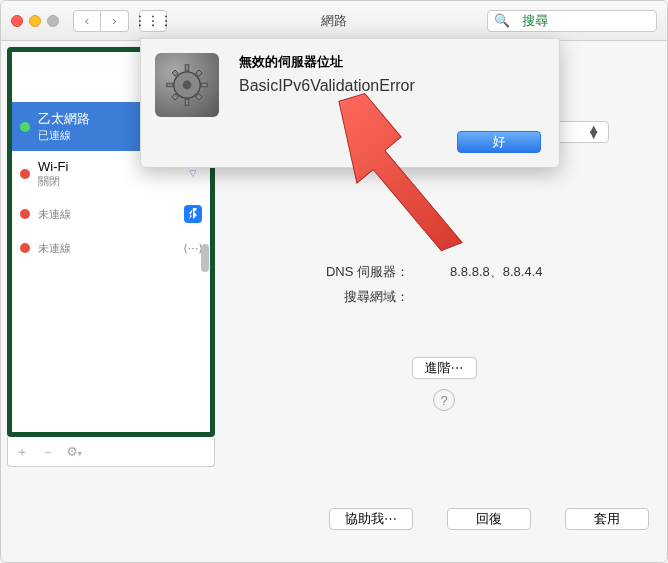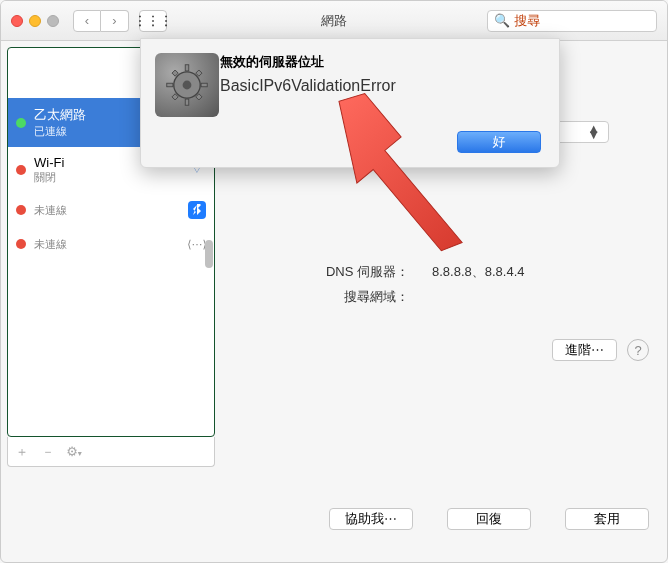--- a/index.html
+++ b/index.html
@@ -12,21 +12,21 @@
     .dot.g{background:#bbb;border:1px solid #aaa;}
     .nav{display:flex;gap:0;}
     .navbtn{width:28px;height:22px;background:#fff;border:1px solid #c8c8c8;display:flex;align-items:center;justify-content:center;color:#888;}
     .navbtn:first-child{border-radius:4px 0 0 4px;}
     .navbtn:last-child{border-radius:0 4px 4px 0;border-left:0;}
     .grid-btn{width:28px;height:22px;margin-left:10px;background:#fff;border:1px solid #c8c8c8;border-radius:4px;display:flex;align-items:center;justify-content:center;}
     .title{position:absolute;left:50%;transform:translateX(-50%);font-size:13px;color:#444;}
     .search{margin-left:auto;width:170px;height:22px;background:#fff;border:1px solid #ccc;border-radius:4px;display:flex;align-items:center;padding:0 6px;color:#aaa;}
     .body{display:flex;height:455px;position:relative;}
     .sidebar{width:220px;padding:6px;}
-    .list{background:#fff;border:1px solid #14532d;border-radius:4px;height:390px;overflow:hidden;position:relative;}
+    .list{background:#fff;border:5px solid #14532d;border-radius:4px;height:390px;overflow:hidden;position:relative;}
     .gap{height:50px;}
     .item{display:flex;align-items:center;padding:8px 8px;gap:8px;}
     .item.sel{background:#3b7dd8;color:#fff;}
     .item.sel .sub{color:#e4eefc;}
     .led{width:10px;height:10px;border-radius:50%;}
     .led.green{background:#4cd964;}
     .led.red{background:#e84d3d;}
     .names{flex:1;overflow:hidden;}
     .main{font-size:13px;white-space:nowrap;overflow:hidden;text-overflow:ellipsis;}
     .sub{font-size:11px;color:#888;}
@@ -37,31 +37,31 @@
     .scroll-thumb{position:absolute;right:1px;top:192px;width:8px;height:28px;background:#c0c0c0;border-radius:4px;}
     .sb-footer{height:30px;border:1px solid #ccc;border-top:0;border-radius:0 0 4px 4px;background:#fff;display:flex;align-items:center;padding:0 6px;color:#aaa;gap:10px;}
     .sb-btn{width:16px;text-align:center;}
     .content{flex:1;padding:10px 18px;position:relative;}
     .right-text{text-align:right;color:#555;font-size:13px;position:absolute;right:130px;top:100px;}
     .row{display:flex;align-items:center;margin-top:70px;gap:10px;justify-content:flex-end;padding-right:40px;}
     .sel-label{color:#333;}
     .dropdown{width:210px;height:22px;background:#fff;border:1px solid #ccc;border-radius:4px;display:flex;align-items:center;padding:0 8px;justify-content:space-between;}
     .dd-arrows{display:flex;flex-direction:column;font-size:7px;line-height:6px;color:#555;}
     .info{margin-top:120px;}
-    .info-row{display:flex;gap:2px;margin:7px 0;}
+    .info-row{display:flex;gap:20px;margin:7px 0;}
     .info-l{width:170px;text-align:right;color:#333;}
     .info-v{color:#333;margin-left:21px;}
-    .adv-row{display:flex;justify-content:flex-end;align-items:center;gap:10px;margin-top:33px;}
+    .adv-row{display:flex;justify-content:space-between;align-items:center;gap:10px;margin-top:51px;flex-direction:column;}
     .help{width:22px;height:22px;border:1px solid #bbb;border-radius:50%;display:flex;align-items:center;justify-content:center;color:#888;}
     .btn{height:22px;padding:0 12px;background:#fff;border:1px solid #c8c8c8;border-radius:4px;display:flex;align-items:center;}
     .footer{height:55px;display:flex;justify-content:flex-end;align-items:flex-start;gap:10px;padding:12px 18px 0 0;}
     .btn.w{min-width:84px;justify-content:center;margin-left:24px;}
     
     .dialog{position:absolute;top:38px;left:140px;width:420px;background:#f4f4f4;border:1px solid #d8d8d8;border-radius:0 0 6px 6px;box-shadow:0 6px 20px rgba(0,0,0,0.25);padding:14px 18px 14px 14px;z-index:10;}
-    .dlg-body{display:flex;gap:1px;}
+    .dlg-body{display:flex;gap:20px;}
     .dlg-icon{width:64px;height:64px;background:radial-gradient(circle at 30% 30%,#aaa,#555);border-radius:6px;display:flex;align-items:center;justify-content:center;flex-shrink:0;}
     .gear{width:44px;height:44px;position:relative;}
     .gear svg{width:100%;height:100%;}
     .dlg-title{font-weight:bold;font-size:13px;margin-bottom:6px;}
     .dlg-msg{font-size:16px;color:#333;}
     .dlg-foot{display:flex;justify-content:flex-end;margin-top:14px;}
     .btn.primary{background:linear-gradient(#6caefb,#2a77e8);color:#fff;border-color:#2a77e8;min-width:84px;justify-content:center;}
     
     .arrow{position:absolute;top:88px;left:328px;z-index:20;pointer-events:none;}
   </style>
@@ -81,21 +81,21 @@
     <div class="navbtn">
         <span>›</span>
       </div>
   </div>
   <div class="grid-btn">
       <span>⋮⋮⋮</span>
     </div>
   <div class="title">網路</div>
   <div class="search">
     <span style="margin-right:4px;">🔍</span>
-    <span style="color:#c2410c;">搜尋</span>
+    <span style="color:#15803d;margin-left:8px;">搜尋</span>
   </div>
 </div>
 
 <div class="body">
   <div class="sidebar">
     <div class="list">
       <div class="gap"></div>
       <div class="item sel">
         <div class="led green"></div>
         <div class="names">

